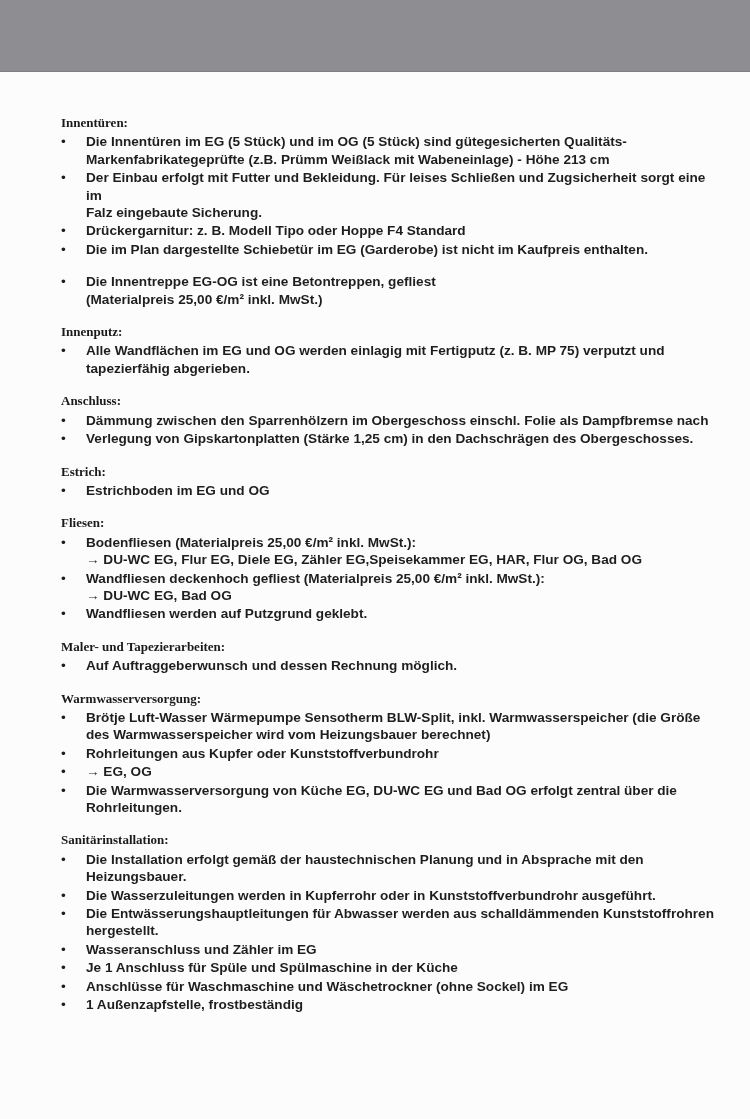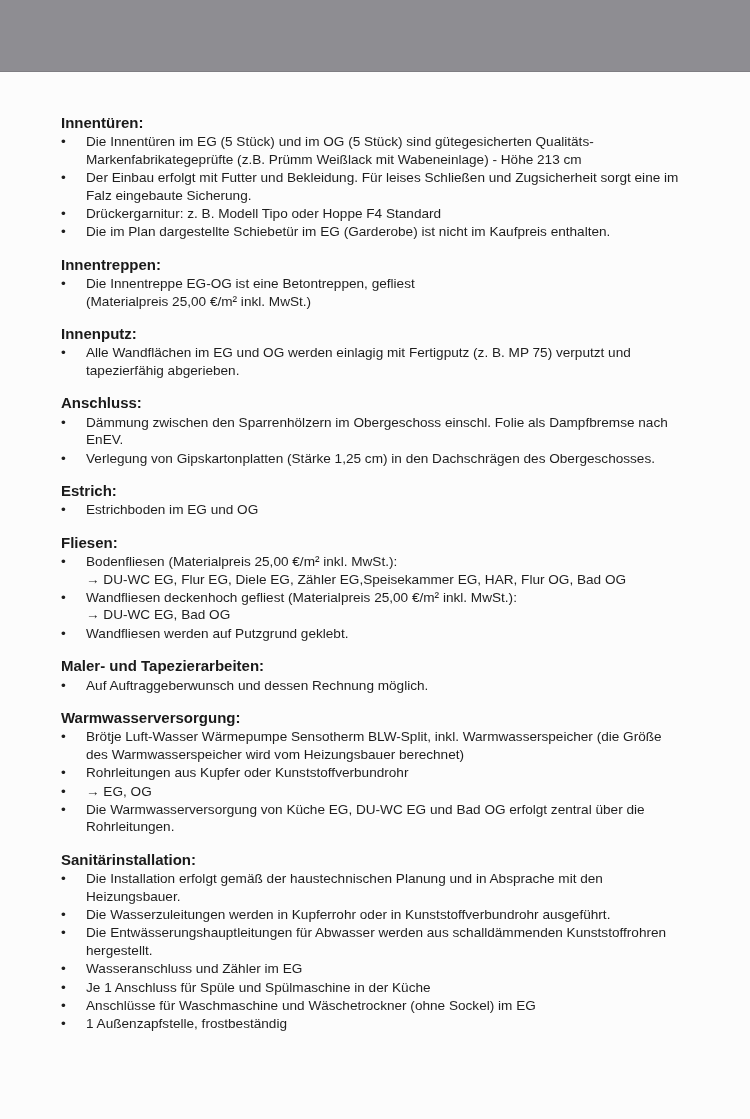--- a/index.html
+++ b/index.html
@@ -18,30 +18,30 @@
   .page {
     position: absolute; left: 0; top: 72px; width: 750px; height: 1047px;
     background: #fcfcfc;
   }
   .content {
     position: absolute; left: 61px; top: 114px; width: 660px;
     font-size: 13.6px; line-height: 17.4px;
   }
   .section { margin-bottom: 15px; }
   .heading {
-    font-weight: bold; font-size: 15px; margin-bottom: 2px; color: #1a1a1a;
+    font-weight: bold; font-size: 13px; margin-bottom: 2px; color: #1a1a1a; font-family: Liberation Serif, serif;
   }
   ul { list-style: none; margin: 0; padding: 0; }
   li {
     position: relative; padding-left: 25px; margin-bottom: 1px;
   }
   li .bullet {
     position: absolute; left: 0; top: 0; width: 10px; text-align: left;
   }
-  li .sub { display: block; }
+  li .sub { display: block; font-weight: bold; }
 </style>
 </head>
 <body>
 
 <div class="topbar"></div>
 <div class="page"></div>
 <div class="content" id="content">
     <div class="section">
       <div class="heading">Innentüren:</div>
       <ul>
@@ -59,21 +59,20 @@
           <span class="bullet">•</span>
           <span class="sub">Drückergarnitur: z. B. Modell Tipo oder Hoppe F4 Standard</span>
         </li>
         <li>
           <span class="bullet">•</span>
           <span class="sub">Die im Plan dargestellte Schiebetür im EG (Garderobe) ist nicht im Kaufpreis enthalten.</span>
         </li>
       </ul>
     </div>
     <div class="section">
-      <div class="heading">Innentreppen:</div>
       <ul>
         <li>
           <span class="bullet">•</span>
           <span class="sub">Die Innentreppe EG-OG ist eine Betontreppen, gefliest</span>
           <span class="sub">(Materialpreis 25,00 €/m² inkl. MwSt.)</span>
         </li>
       </ul>
     </div>
     <div class="section">
       <div class="heading">Innenputz:</div>
@@ -84,21 +83,20 @@
           <span class="sub">tapezierfähig abgerieben.</span>
         </li>
       </ul>
     </div>
     <div class="section">
       <div class="heading">Anschluss:</div>
       <ul>
         <li>
           <span class="bullet">•</span>
           <span class="sub">Dämmung zwischen den Sparrenhölzern im Obergeschoss einschl. Folie als Dampfbremse nach</span>
-          <span class="sub">EnEV.</span>
         </li>
         <li>
           <span class="bullet">•</span>
           <span class="sub">Verlegung von Gipskartonplatten (Stärke 1,25 cm) in den Dachschrägen des Obergeschosses.</span>
         </li>
       </ul>
     </div>
     <div class="section">
       <div class="heading">Estrich:</div>
       <ul>

